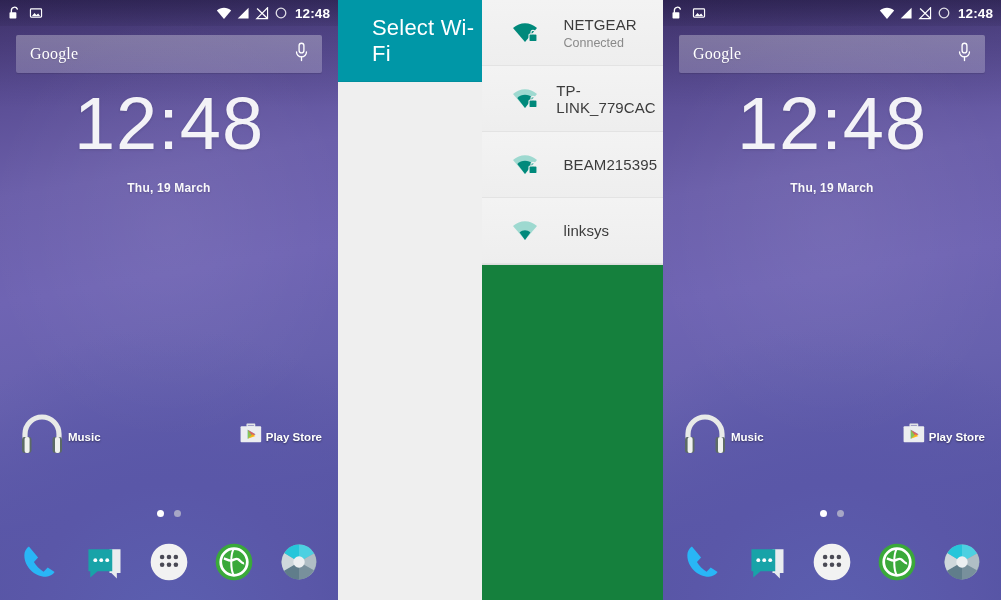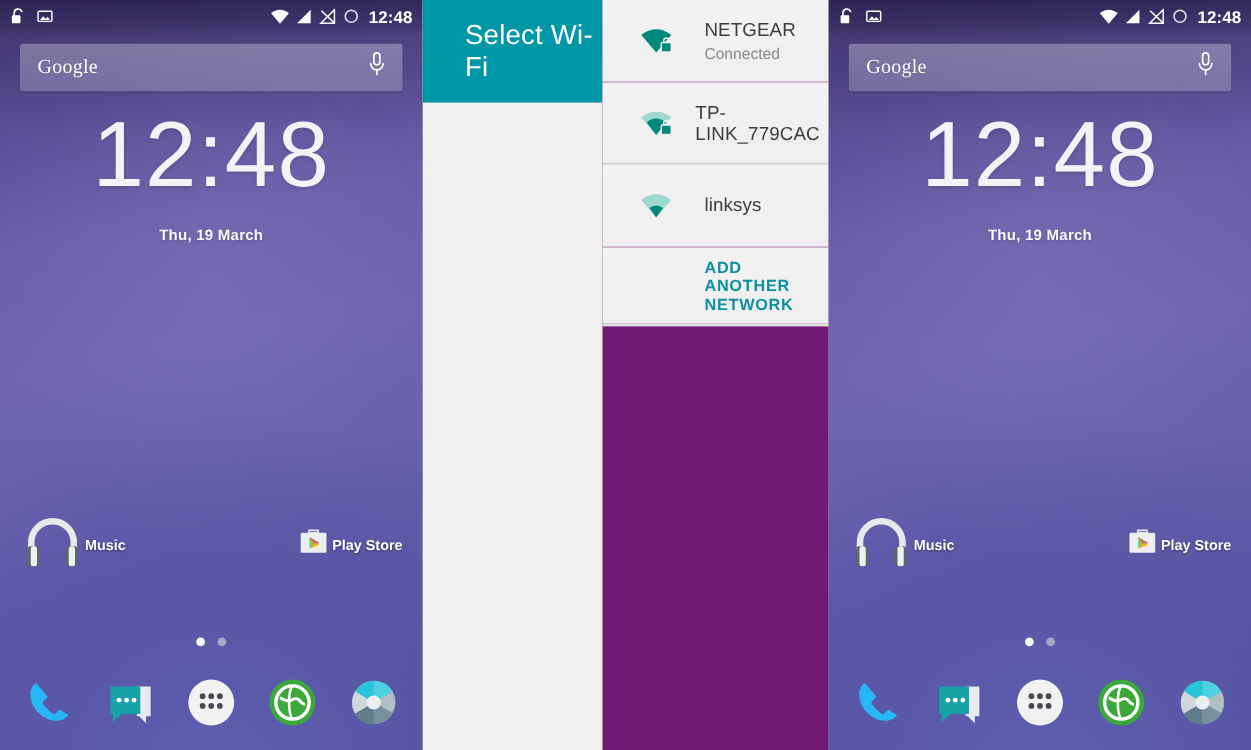--- a/index.html
+++ b/index.html
@@ -148,21 +148,21 @@
     height: 82px;
     background: #0097a7;
     display: flex; align-items: center;
     padding-left: 34px;
     border-bottom: 1px solid rgba(0,0,0,0.06);
   }
   .wifi-title {
     color: #fff; font-size: 22px; font-weight: normal;
     letter-spacing: 0.2px;
   }
-  .wifi-list { background: #701a75; flex: 1; }
+  .wifi-list { background: #15803d; flex: 1; }
   .wifi-row {
     position: relative;
     height: 66px;
     display: flex; align-items: center;
     padding-left: 30px;
     border-bottom: 1px solid #e3e3e3;
     background: linear-gradient(to bottom, #f3f3f3, #eeeeee);
   }
   .wifi-row .icon-slot {
     width: 52px; display: flex; align-items: center; justify-content: flex-start;
@@ -403,36 +403,46 @@
             <path d="M5.3 10C7.4 7.9 10.1 6.8 13 6.8s5.6 1.1 7.7 3.2L13 20z" fill="#00897b"></path>
             <rect x="17" y="12" width="8" height="7.5" rx="1" fill="#00897b" stroke="#f1f1f1" stroke-width="1.1"></rect>
             <path d="M19 12.2v-1.8a2 2 0 0 1 4 0v1.8" fill="none" stroke="#f1f1f1" stroke-width="1.1"></path>
           </svg>
         </span>
         <span class="wifi-texts">
           <span class="wifi-ssid">TP-LINK_779CAC</span>
         </span>
       </div>
 
+      <div class="wifi-row">
+        <span class="icon-slot">
+          <svg width="26" height="22" viewBox="0 0 26 22">
+            <path d="M1 6C4.6 2.9 8.7 1.3 13 1.3S21.4 2.9 25 6L13 20z" fill="#9ed9d0"></path>
+            <path d="M5.3 10C7.4 7.9 10.1 6.8 13 6.8s5.6 1.1 7.7 3.2L13 20z" fill="#00897b"></path>
+            <rect x="17" y="12" width="8" height="7.5" rx="1" fill="#00897b" stroke="#f1f1f1" stroke-width="1.1"></rect>
+            <path d="M19 12.2v-1.8a2 2 0 0 1 4 0v1.8" fill="none" stroke="#f1f1f1" stroke-width="1.1"></path>
+          </svg>
+        </span>
+        <span class="wifi-texts">
+          <span class="wifi-ssid">BEAM215395</span>
+        </span>
+      </div>
 
       <div class="wifi-row">
         <span class="icon-slot">
           <svg width="26" height="22" viewBox="0 0 26 22">
             <path d="M1 6C4.6 2.9 8.7 1.3 13 1.3S21.4 2.9 25 6L13 20z" fill="#9ed9d0"></path>
             <path d="M7.6 12.4C9.2 11 11 10.3 13 10.3s3.8 0.7 5.4 2.1L13 20z" fill="#00897b"></path>
           </svg>
         </span>
         <span class="wifi-texts">
           <span class="wifi-ssid">linksys</span>
         </span>
       </div>
 
-      <div class="wifi-add-row">
-        <span class="wifi-add-text">ADD ANOTHER NETWORK</span>
-      </div>
 
       <div class="wifi-footer"></div>
     </div>
   </div>
 
   <div class="home-panel right">
 
     <div class="statusbar">
       <div class="sb-left">
         <svg width="15" height="15" viewBox="0 0 24 24">

